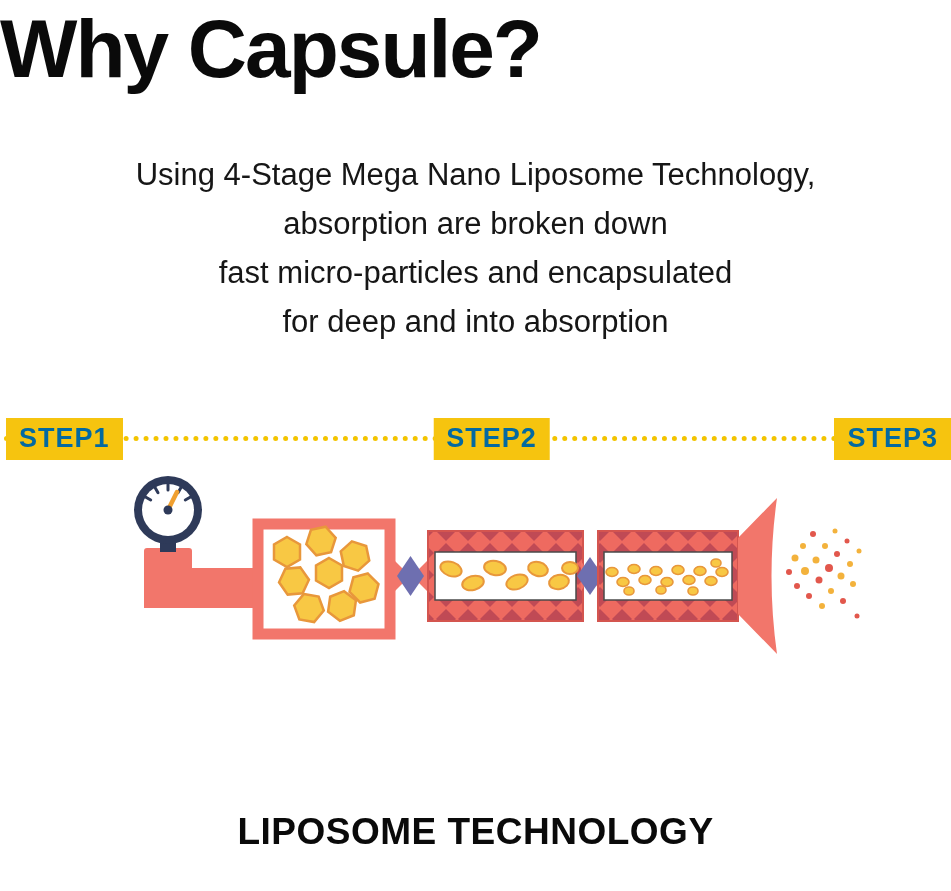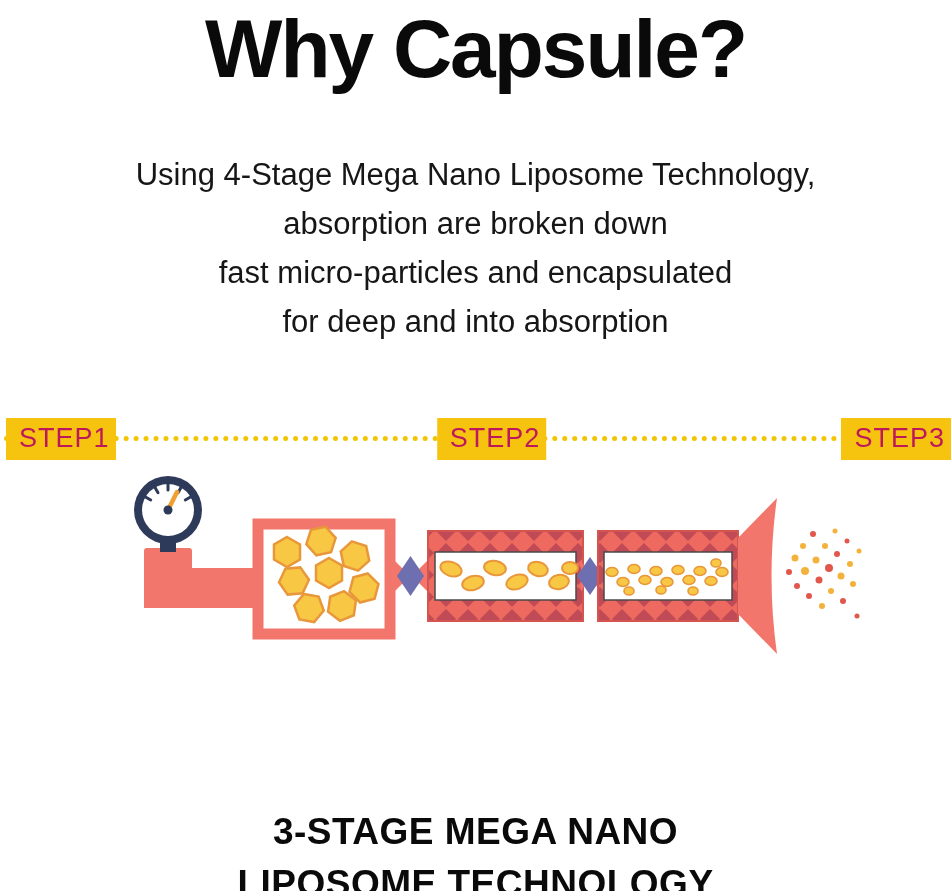--- a/index.html
+++ b/index.html
@@ -5,45 +5,46 @@
   * { box-sizing: border-box; margin: 0; padding: 0; }
   html, body {
     width: 951px; height: 891px;
     background: #ffffff;
     font-family: "Liberation Sans", sans-serif;
     position: relative;
     overflow: hidden;
   }
   .page-title {
     position: absolute; top: 2px; left: 0; width: 100%;
-    text-align: center;
+    text-align: left;
     font-size: 82px; font-weight: 700; letter-spacing: -2px;
     color: #0a0a0a;
   }
   .description {
     position: absolute; top: 150px; left: 0; width: 100%;
     text-align: center;
     font-size: 31px; line-height: 49px;
     color: #161616;
   }
   .steps-row {
     position: absolute; top: 418px; left: 0; width: 100%;
     height: 42px;
   }
   .steps-line {
     position: absolute; top: 18px; left: 4px; right: 4px;
     border-top: 5px dotted #F3C400;
   }
   .step-badge {
     position: absolute; top: 0;
     background: #F6C40F;
-    color: #be185d;
+    color: #0369a1;
     font-size: 27px; letter-spacing: 1px;
-    padding: 5px 6px 6px 13px;
+    padding: 5px 13px 6px 13px;
     z-index: 2;
+    font-weight: bold;
   }
   .step-badge.s1 { left: 6px; }
   .step-badge.s2 { left: 50%; transform: translateX(-50%); margin-left: 16px; }
   .step-badge.s3 { right: 0; }
   .illustration {
     position: absolute; top: 476px; left: 83px;
   }
   .footer-title {
     position: absolute; top: 806px; left: 0; width: 100%;
     text-align: center;
@@ -185,15 +186,14 @@
       <circle cx="764" cy="65" r="2.5" fill="#E2574C"></circle>
       <circle cx="767" cy="88" r="3" fill="#F3B23C"></circle>
       <circle cx="770" cy="108" r="3" fill="#F3B23C"></circle>
       <circle cx="774" cy="140" r="2.5" fill="#E2574C"></circle>
       <circle cx="776" cy="75" r="2.5" fill="#F3B23C"></circle>
     </g>
   </svg>
 </div>
 
 <div class="footer-title">
-  <div>3-STAGE MEGA NANO</div>
   <div>LIPOSOME TECHNOLOGY</div>
 </div>
 
 </body></html>

